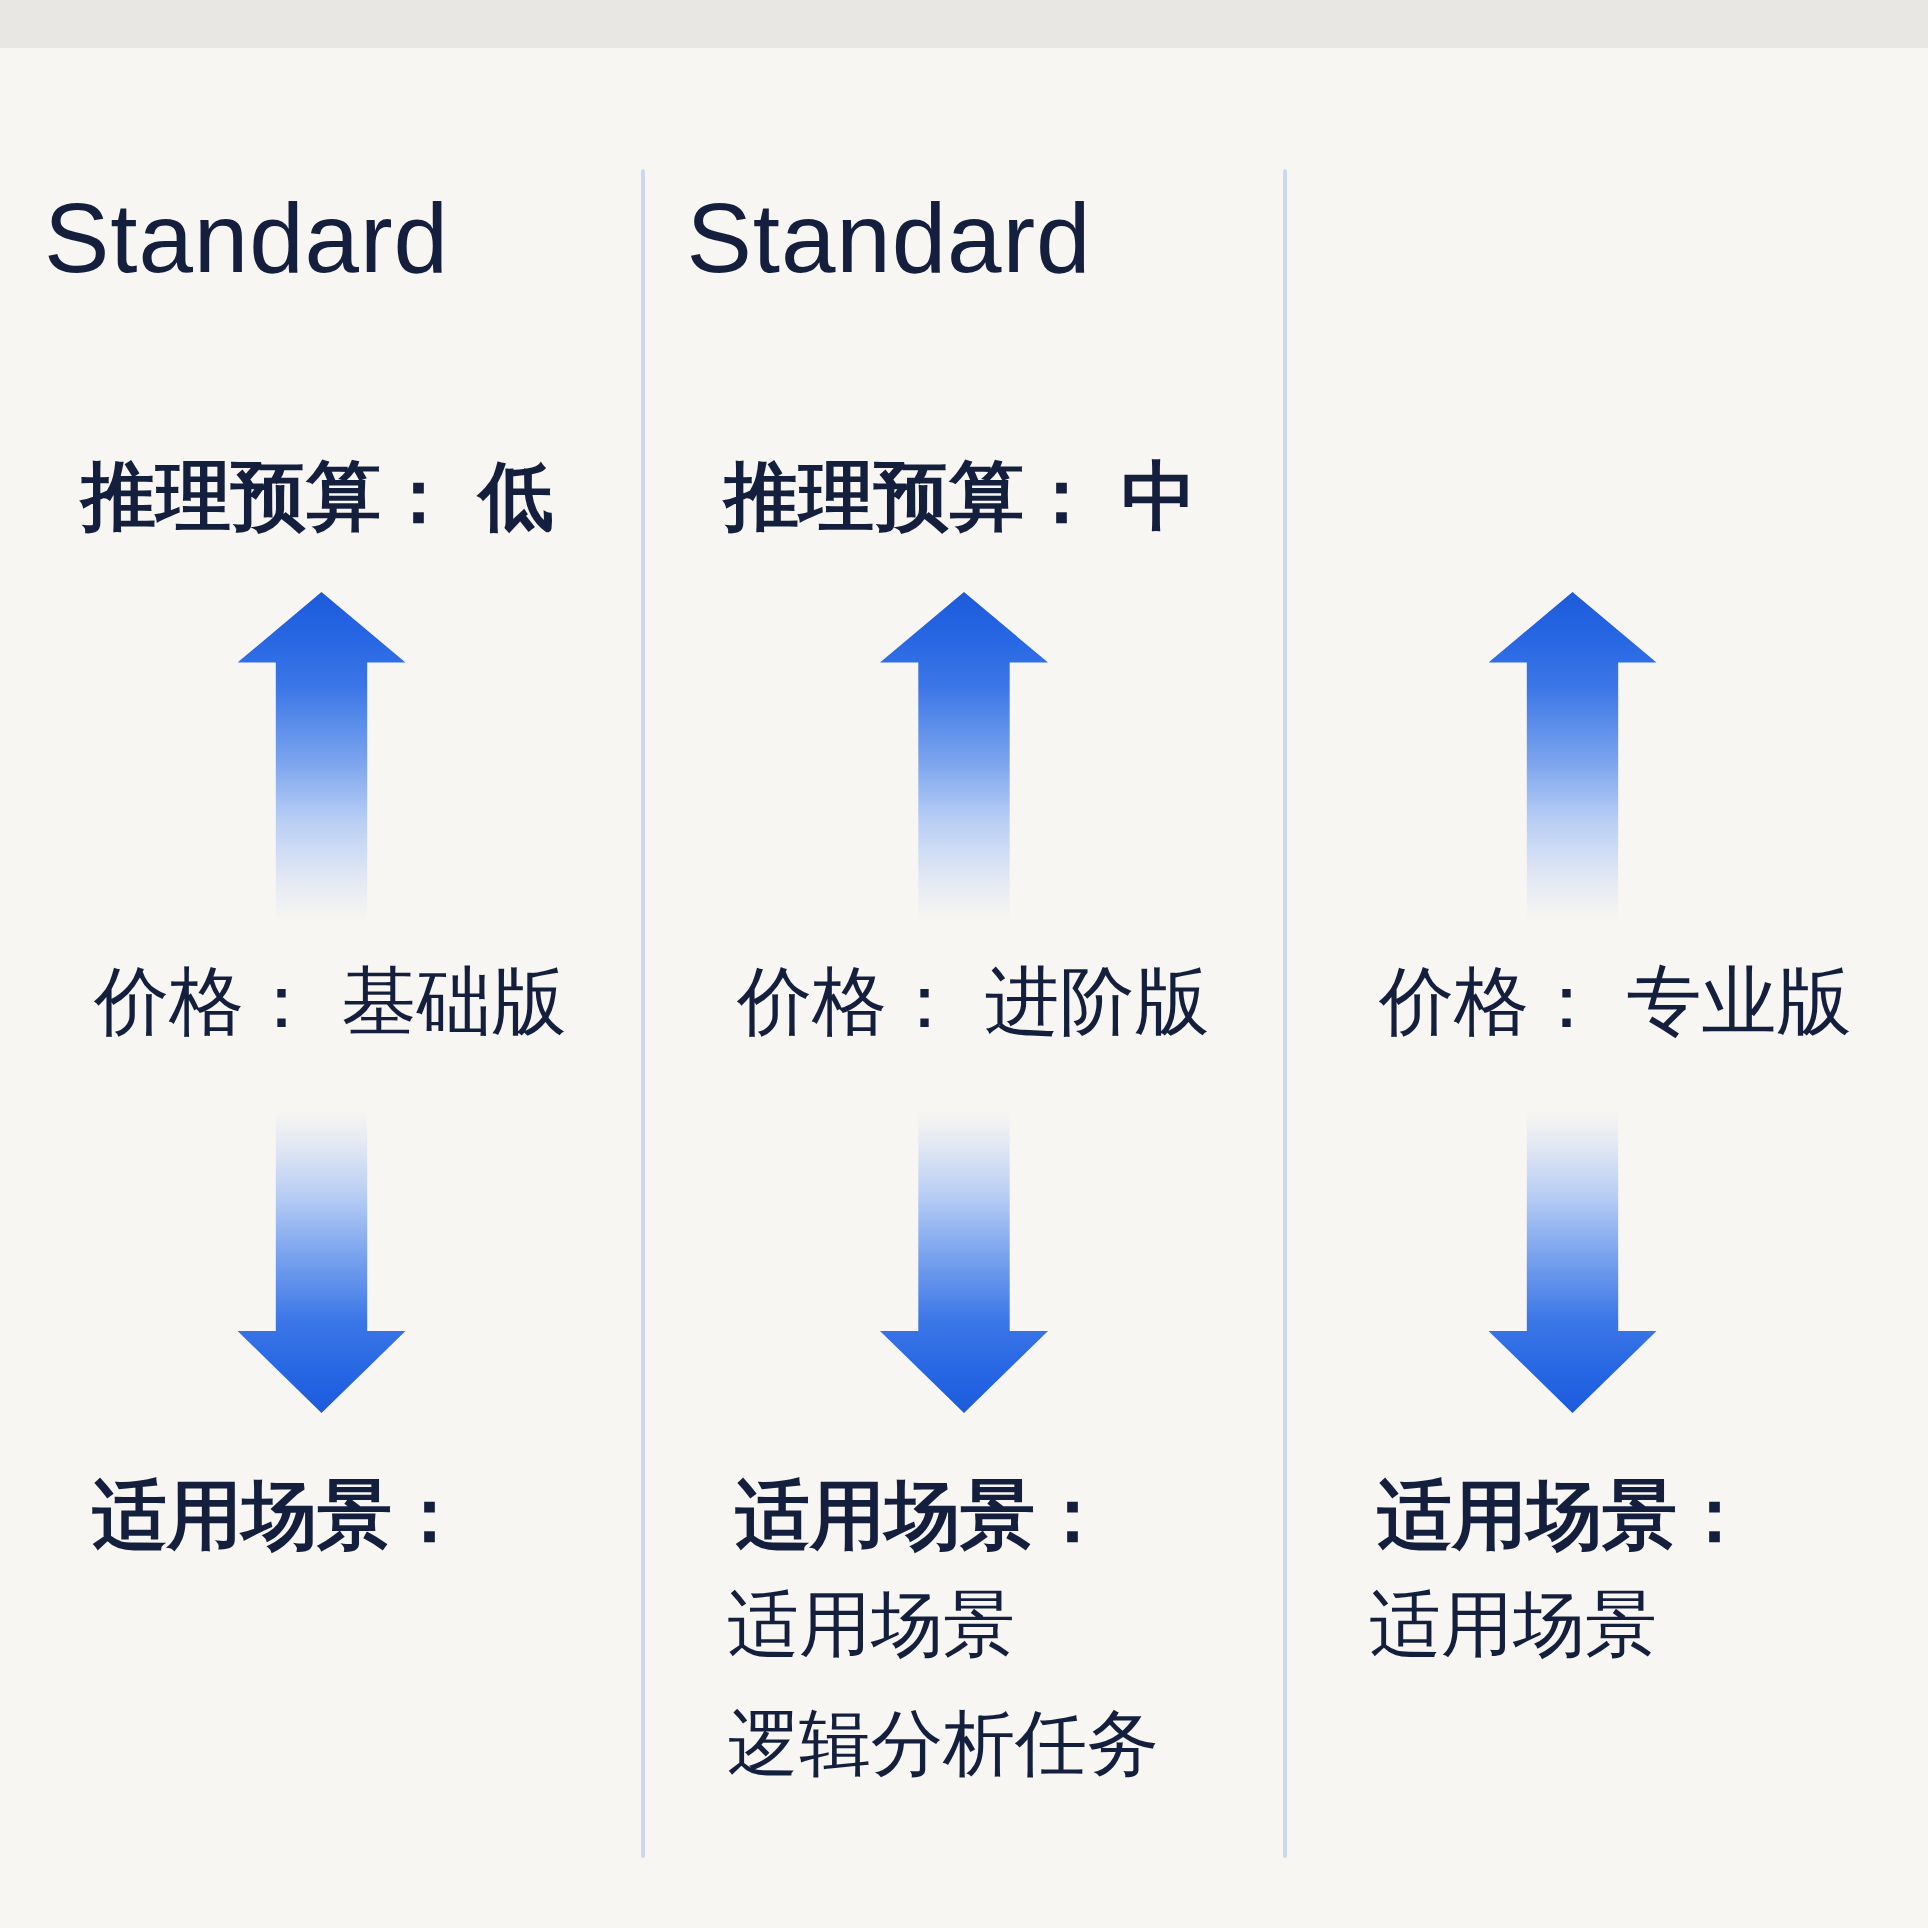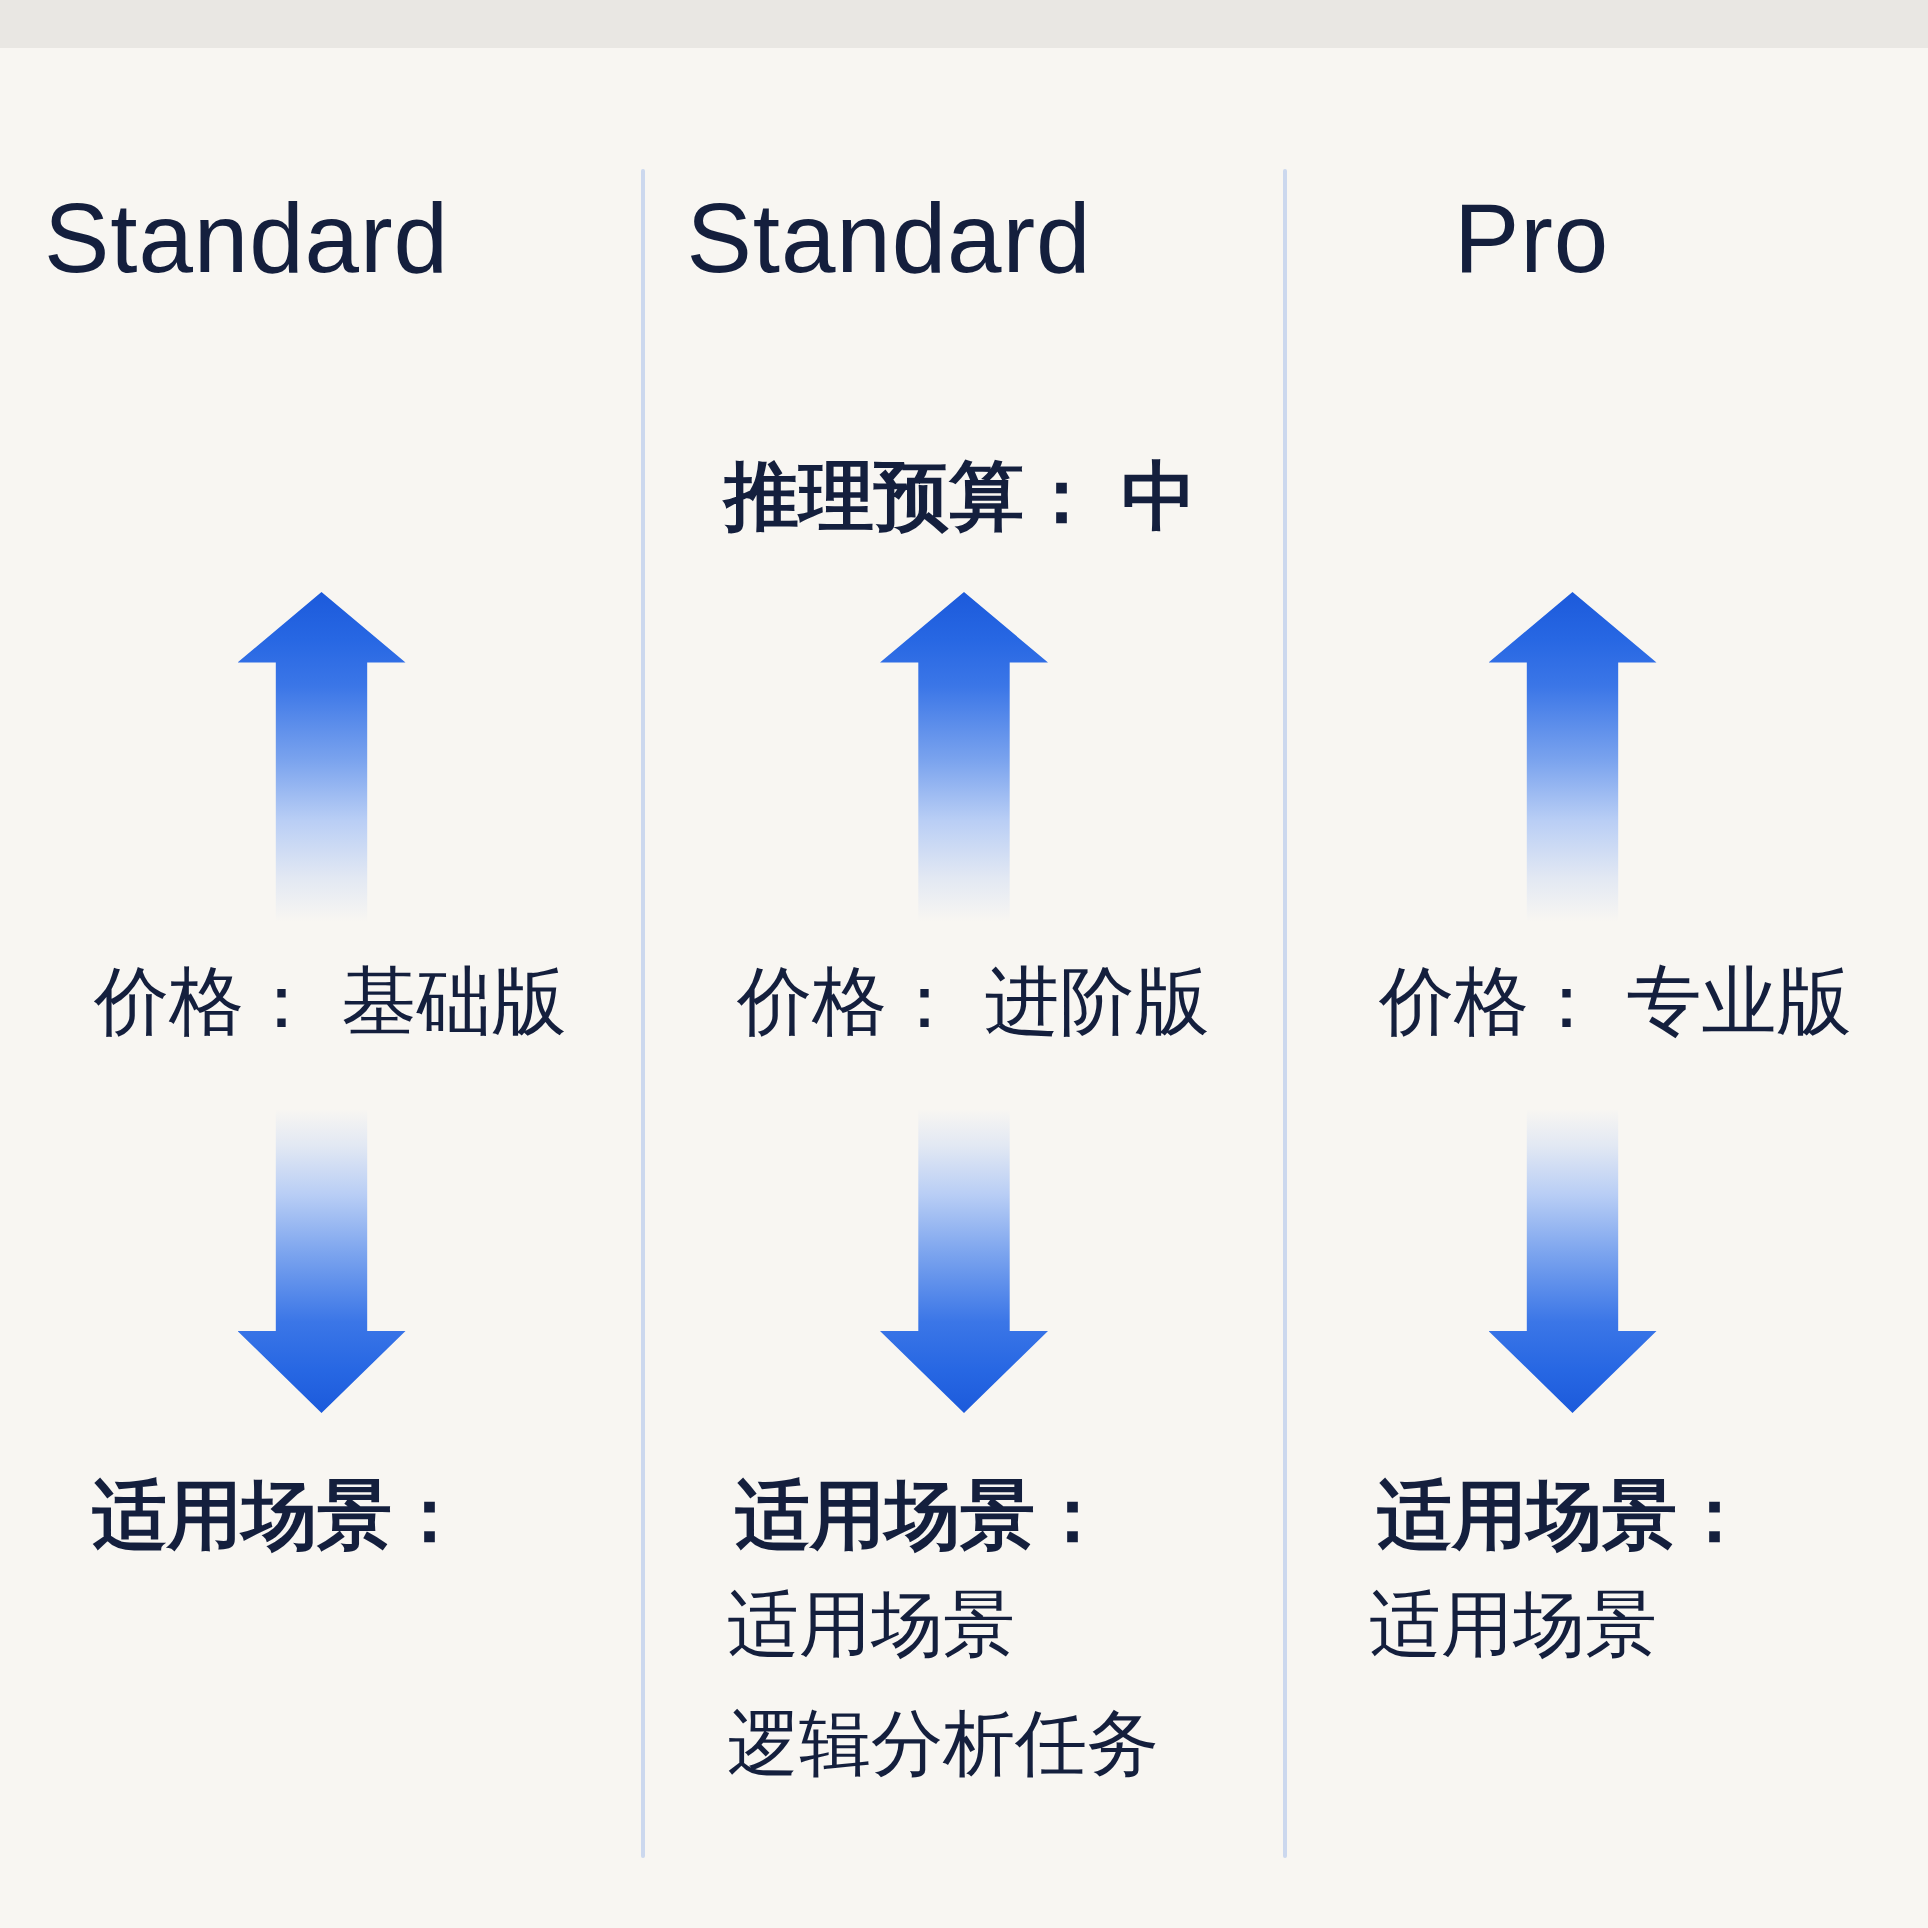--- a/index.html
+++ b/index.html
@@ -129,41 +129,41 @@
     white-space: nowrap;
   }
 </style>
 </head>
 <body>
 
 <div class="canvas">
 
   <div class="column col-1">
     <div class="title">Standard</div>
+    <div class="budget"><span>推理预算：</span><span class="value">低</span></div>
     <div class="arrow arrow-up"></div>
     <div class="price"><span>价格：</span><span class="value">基础版</span></div>
     <div class="arrow arrow-down"></div>
     <div class="scenario-header">适用场景：</div>
   </div>
 
   <div class="column col-2">
     <div class="title">Standard</div>
     <div class="budget"><span>推理预算：</span><span class="value">中</span></div>
     <div class="arrow arrow-up"></div>
     <div class="price"><span>价格：</span><span class="value">进阶版</span></div>
     <div class="arrow arrow-down"></div>
     <div class="scenario-header">适用场景：</div>
     <div class="scenario-lines">
       <div class="scenario-line">适用场景</div>
       <div class="scenario-line">逻辑分析任务</div>
     </div>
   </div>
 
   <div class="column col-3">
-    <div class="title">Pro</div>
     <div class="arrow arrow-up"></div>
     <div class="price"><span>价格：</span><span class="value">专业版</span></div>
     <div class="arrow arrow-down"></div>
     <div class="scenario-header">适用场景：</div>
     <div class="scenario-lines">
       <div class="scenario-line">适用场景</div>
     </div>
   </div>
 
   <div class="divider divider-1"></div>

